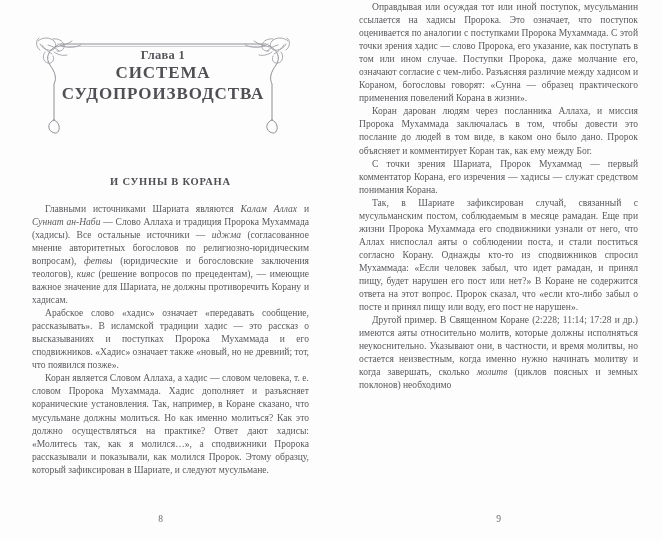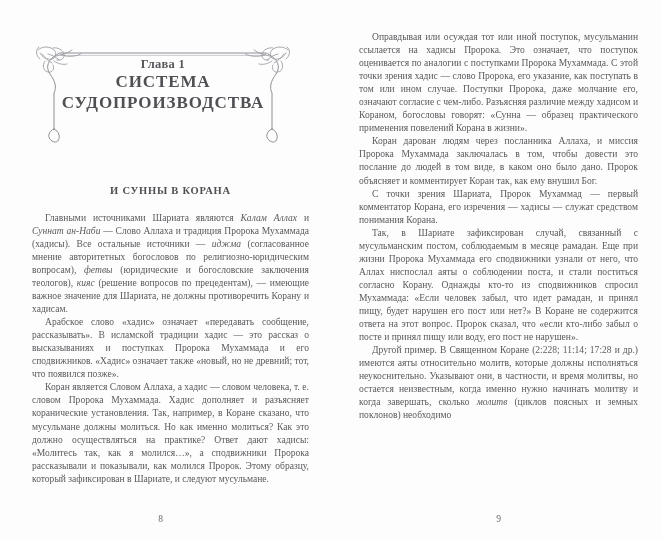--- a/index.html
+++ b/index.html
@@ -19,21 +19,21 @@
   .spread {
     position: absolute;
     inset: 0;
     display: flex;
   }
   .page-half {
     position: relative;
     width: 331px;
     height: 540px;
   }
-  .page-left  { padding: 9px 22px 0 32px; }
+  .page-left  { padding: 0 22px 0 32px; }
   .page-right { padding: 0 24px 0 28px; }
 
   
   .chapter-frame {
     position: relative;
     width: 258px;
     height: 100px;
     margin: 36px 0 0 2px;
   }
   .chapter-frame svg { display: block; }
@@ -79,21 +79,21 @@
     text-justify: inter-word;
     color: #5a5a5f;
     hyphens: manual;
   }
   .col-body p {
     margin: 0;
     text-indent: 13px;
   }
   .col-body p .it { font-style: italic; }
 
-  .page-right .col-body { padding-top: 30px; }
+  .page-right .col-body { }
 
   
   .folio {
     position: absolute;
     bottom: 16px;
     left: 0;
     width: 100%;
     text-align: center;
     font-size: 9.5px;
     color: #6a6a70;
@@ -164,21 +164,21 @@
           <p><span>Арабское слово «хадис» означает «передавать сообщение, рассказывать». В исламской традиции хадис — это рассказ о высказываниях и поступках Пророка Мухаммада и его сподвижников. «Хадис» означает также «новый, но не древний; тот, что появился позже».</span></p>
           <p><span>Коран является Словом Аллаха, а хадис — словом человека, т. е. словом Пророка Мухаммада. Хадис дополняет и разъясняет коранические установления. Так, например, в Коране сказано, что мусульмане должны молиться. Но как именно молиться? Как это должно осуществляться на практике? Ответ дают хадисы: «Молитесь так, как я молился…», а сподвижники Пророка рассказывали и показывали, как молился Пророк. Этому образцу, который зафиксирован в Шариате, и следуют мусульмане.</span></p>
         </div>
 
       <div class="folio">8</div>
     </div>
 
     <div class="page-half page-right">
       <div class="col-body">
           <p><span>Оправдывая или осуждая тот или иной поступок, мусульманин ссылается на хадисы Пророка. Это означает, что поступок оценивается по аналогии с поступками Пророка Мухаммада. С этой точки зрения хадис — слово Пророка, его указание, как поступать в том или ином случае. Поступки Пророка, даже молчание его, означают согласие с чем-либо. Разъясняя различие между хадисом и Кораном, богословы говорят: «Сунна — образец практического применения повелений Корана в жизни».</span></p>
-          <p><span>Коран дарован людям через посланника Аллаха, и миссия Пророка Мухаммада заключалась в том, чтобы довести это послание до людей в том виде, в каком оно было дано. Пророк объясняет и комментирует Коран так, как ему внушил Бог.</span></p>
+          <p><span>Коран дарован людям через посланника Аллаха, и миссия Пророка Мухаммада заключалась в том, чтобы довести это послание до людей в том виде, в каком оно было дано. Пророк объясняет и комментирует Коран так, как ему между Бог.</span></p>
           <p><span>С точки зрения Шариата, Пророк Мухаммад — первый комментатор Корана, его изречения — хадисы — служат средством понимания Корана.</span></p>
           <p><span>Так, в Шариате зафиксирован случай, связанный с мусульманским постом, соблюдаемым в месяце рамадан. Еще при жизни Пророка Мухаммада его сподвижники узнали от него, что Аллах ниспослал аяты о соблюдении поста, и стали поститься согласно Корану. Однажды кто-то из сподвижников спросил Мухаммада: «Если человек забыл, что идет рамадан, и принял пищу, будет нарушен его пост или нет?» В Коране не содержится ответа на этот вопрос. Пророк сказал, что «если кто-либо забыл о посте и принял пищу или воду, его пост не нарушен».</span></p>
           <p><span>Другой пример. В Священном Коране (2:228; 11:14; 17:28 и др.) имеются аяты относительно молитв, которые должны исполняться неукоснительно. Указывают они, в частности, и время молитвы, но остается неизвестным, когда именно нужно начинать молитву и когда завершать, сколько </span><span class="it">молитв</span><span> (циклов поясных и земных поклонов) необходимо</span></p>
         </div>
 
       <div class="folio">9</div>
     </div>
 
   </div>
 </div>

